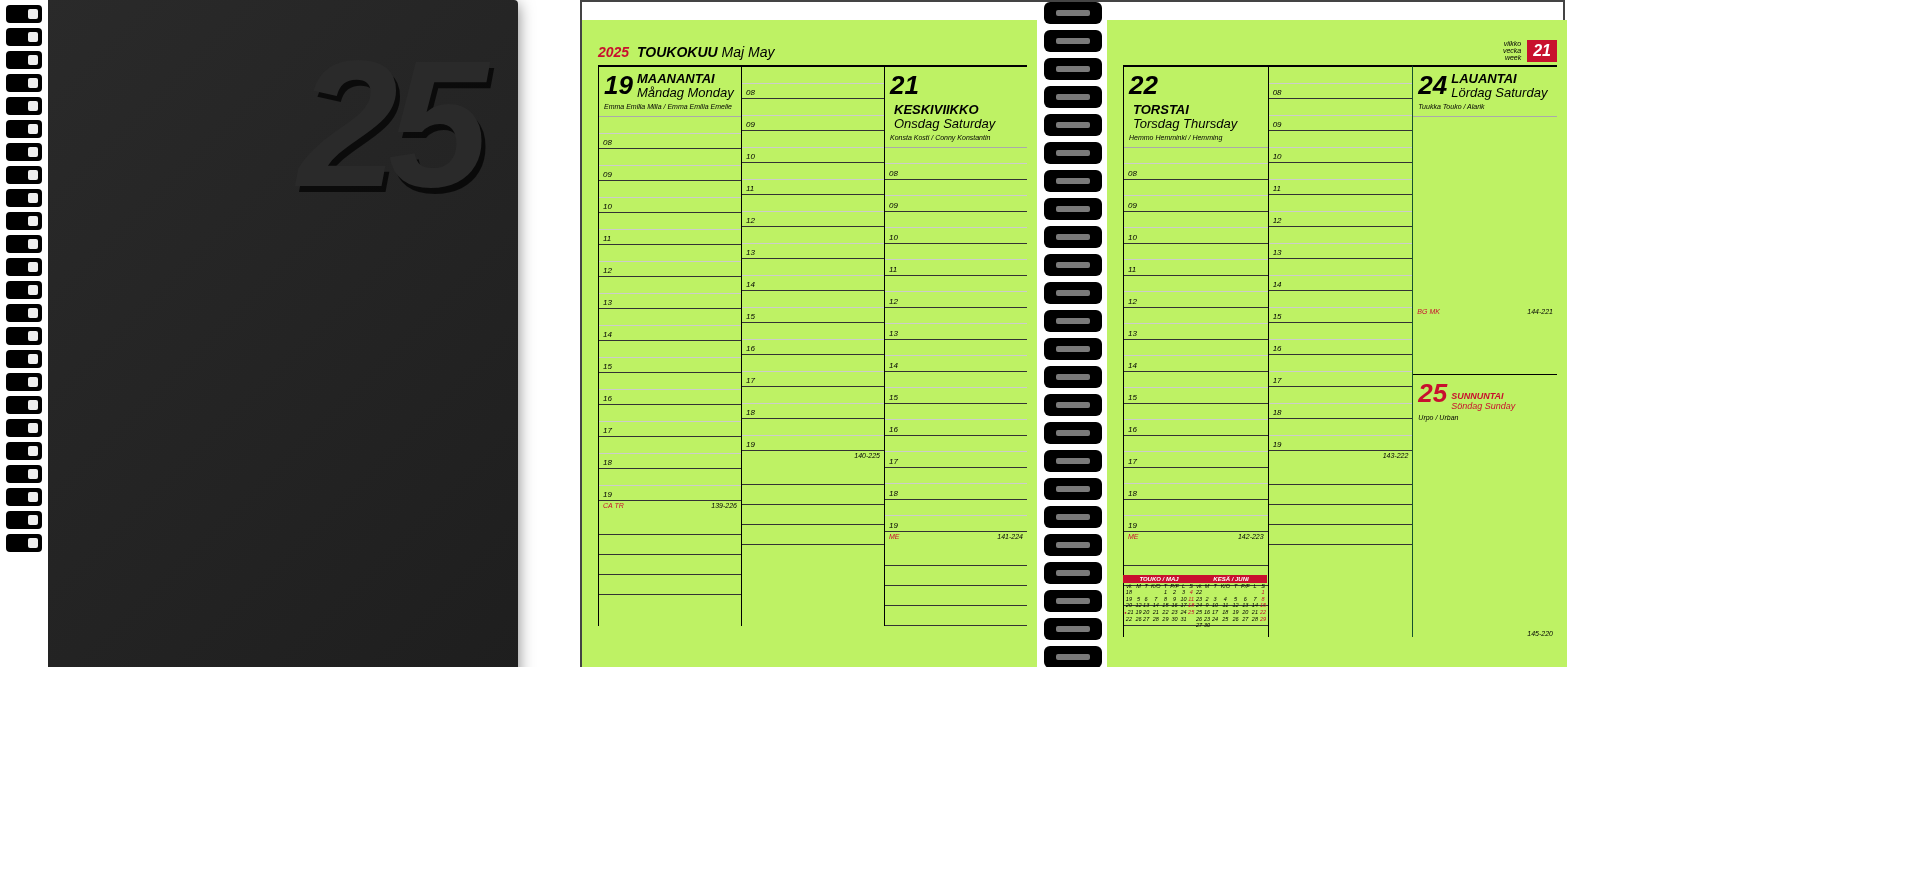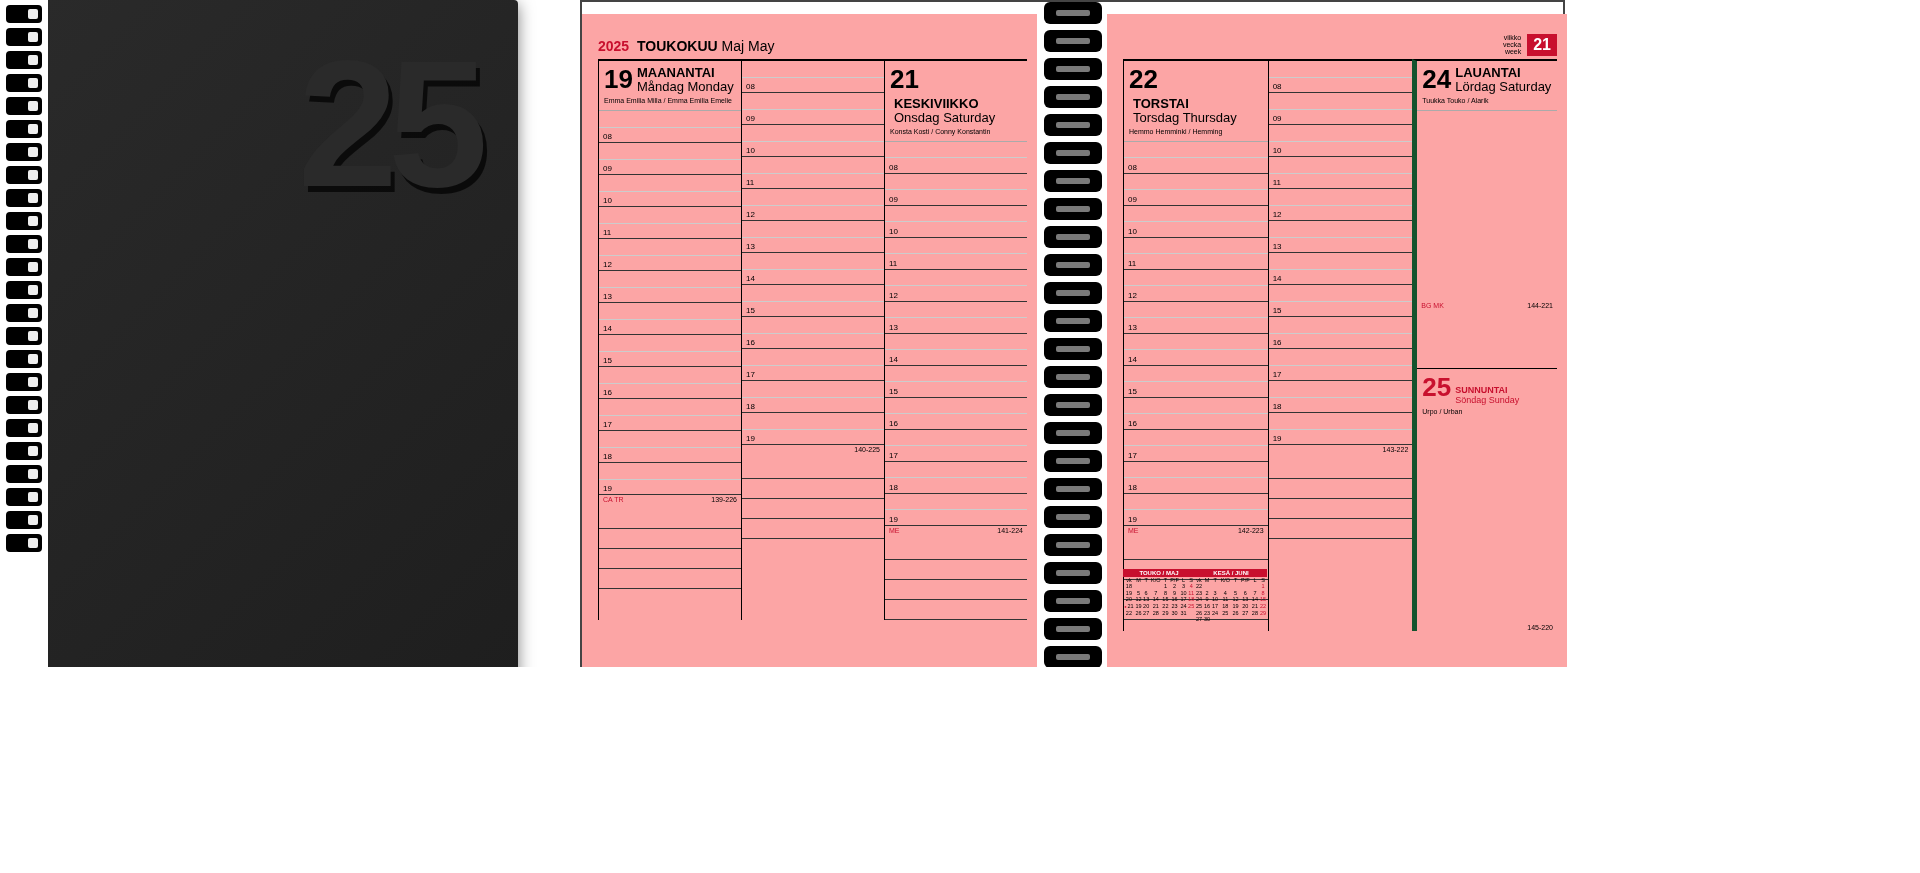--- a/index.html
+++ b/index.html
@@ -1,17 +1,17 @@
 <!DOCTYPE html>
 <html><head>
 <meta charset="utf-8">
 <style>
   * { box-sizing: border-box; margin: 0; padding: 0; }
   body { background:#fff; font-family: Arial, Helvetica, sans-serif; }
-  .stage { position:relative; width:1920px; height:667px; }
+  .stage { position:relative; width:1920px; height:667px;font-style:italic; }
 
   
   .cover-wrap { position:absolute; left:0; top:0; width:530px; height:700px; }
   .cover-binding { position:absolute; left:0; top:0; width:48px; height:700px; background:#fff; z-index:2;}
   .cover-binding .ring {
     width:36px; height:18px; margin:5px 6px; background:#000; border-radius:4px;
     position:relative;
   }
   .cover-binding .ring::after{
     content:""; position:absolute; right:4px; top:4px; width:10px; height:10px;
@@ -29,21 +29,21 @@
   
   .spread { position:absolute; left:580px; top:0; width:985px; height:700px;
             background:#fff; border:2px solid #444; }
   .spread-binding { position:absolute; left:462px; top:0; width:58px; height:700px; z-index:5;}
   .spread-binding .segment{
     width:58px; height:22px; margin-bottom:6px; background:#000; border-radius:6px;
     display:flex; align-items:center; justify-content:center;
   }
   .spread-binding .segment span{ width:34px; height:6px; background:#7a7a7a; border-radius:2px; display:block;}
 
-  .page { position:absolute; top:12px; height:700px; background:#fca5a5; }
+  .page { position:absolute; top:18px; height:700px; background:#bef264; }
   .page.left  { left:0;   width:455px; }
   .page.right { left:525px; width:460px; }
 
   
   .pg-header { position:absolute; left:16px; top:24px; font-size:14px; color:#c8102e; font-weight:700;}
   .pg-header .month{ color:#000; font-weight:700; margin-left:4px;}
   .pg-header .alt{ font-weight:400; color:#000;}
   .week-badge { position:absolute; right:10px; top:20px; text-align:right; font-size:7px; color:#000;}
   .week-badge .num{ display:inline-block; background:#c8102e; color:#fff; font-size:16px;
                     font-weight:700; padding:2px 6px; margin-left:4px; vertical-align:top;}
@@ -65,21 +65,21 @@
   .hour-row { height:32px; border-bottom:1px solid #333; position:relative;}
   .hour-row .hr{ position:absolute; left:4px; bottom:1px; font-size:8px; color:#000;}
   .hour-row::after{ content:""; position:absolute; left:0; right:0; top:50%; height:0;
                     border-bottom:1px solid #ccc;}
   .day-foot { font-size:7px; color:#c8102e; padding:1px 4px; height:14px;}
   .day-foot .idx{ float:right; color:#000;}
   .notes { height:80px; }
   .notes .nrow{ height:20px; border-bottom:1px solid #333;}
 
   
-  .satwrap { width:145px; border-top:2px solid #000; border-left:5px solid #14532d;}
+  .satwrap { width:145px; border-top:2px solid #000; border-left:1px solid #14532d;}
   .sat-area { height:258px; border-bottom:1px solid #000;}
   .sat-area .foot{ font-size:7px; color:#c8102e; padding:1px 4px;}
   .sat-area .foot .idx{ float:right; color:#000;}
   .sun-head { padding:3px 5px;}
   .sun-head .dnum{ font-size:26px; font-weight:700; color:#c8102e; display:inline-block;}
   .sun-head .dname{ display:inline-block; font-size:9px; font-weight:700; color:#c8102e; margin-left:4px; vertical-align:top; line-height:1.1; margin-top:14px;}
   .sun-head .dname .alt{ font-weight:400; display:block;}
   .sun-head .names{ font-size:7px; color:#000; margin-top:2px;}
   .sun-area { height:205px; }
   .sun-foot { font-size:7px; padding:1px 4px;}

